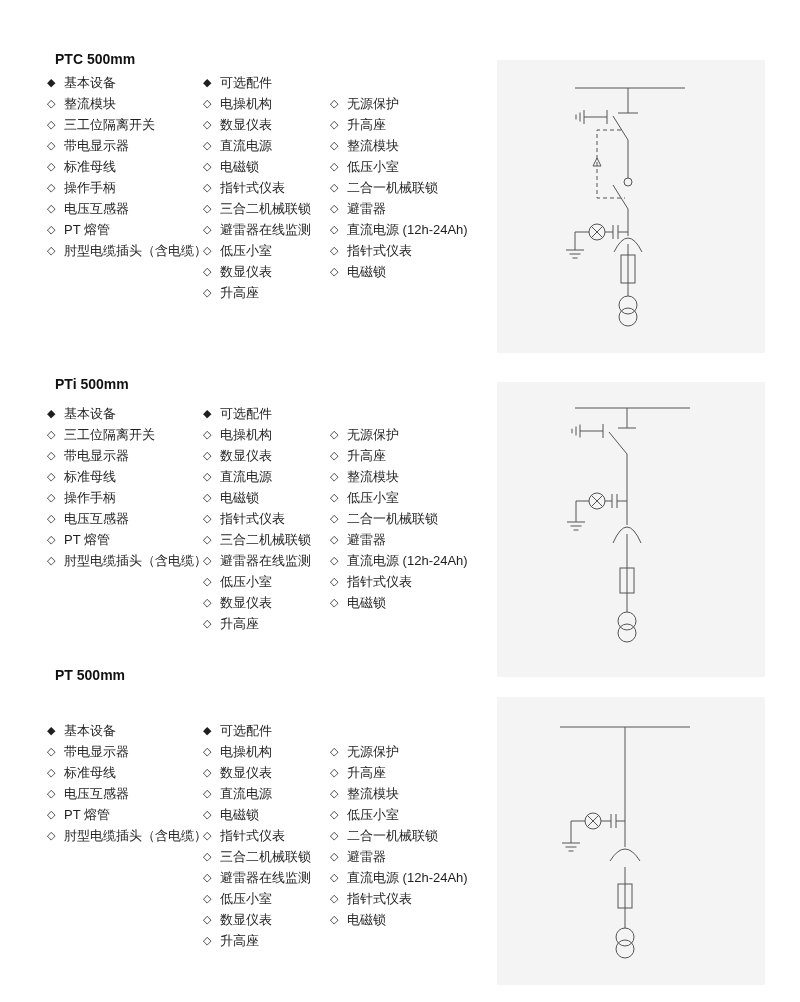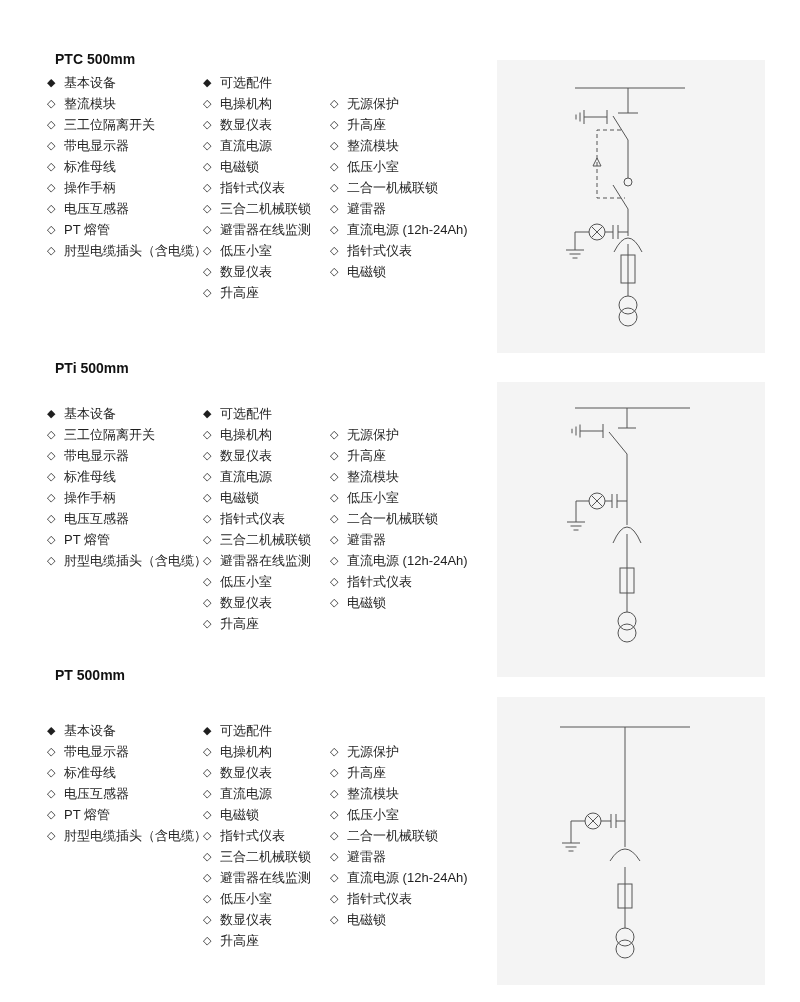--- a/index.html
+++ b/index.html
@@ -211,21 +211,21 @@
       <rect x="124" y="195" width="14" height="28"></rect>
       <g>
         <circle cx="131" cy="245" r="9"></circle>
         <circle cx="131" cy="257" r="9"></circle>
       </g>
     </svg>
   </div>
 </div>
 
 <div>
-  <div class="section-title" style="top:360px">PTi 500mm</div>
+  <div class="section-title" style="top:376px">PTi 500mm</div>
 
   <div class="col" style="left:47px;top:403px">
     <div class="li">
         <span class="bullet">◆</span>
         <span>基本设备</span>
       </div>
     <div class="li">
         <span class="bullet">◇</span>
         <span>三工位隔离开关</span>
       </div>

